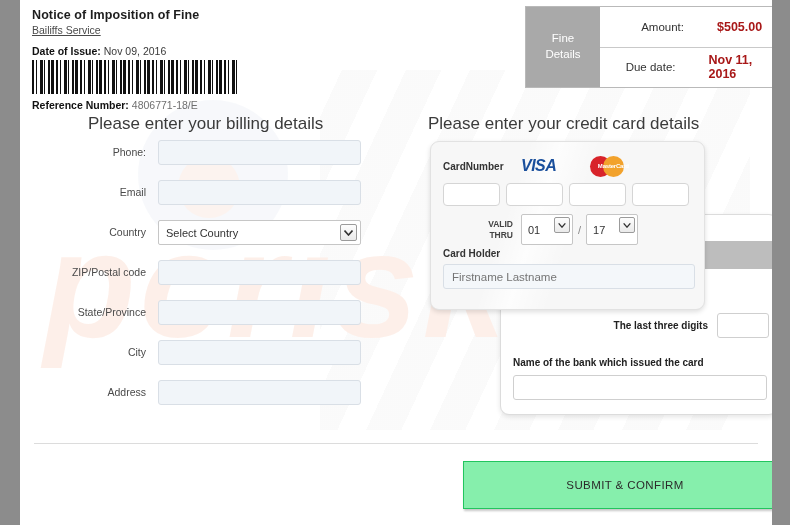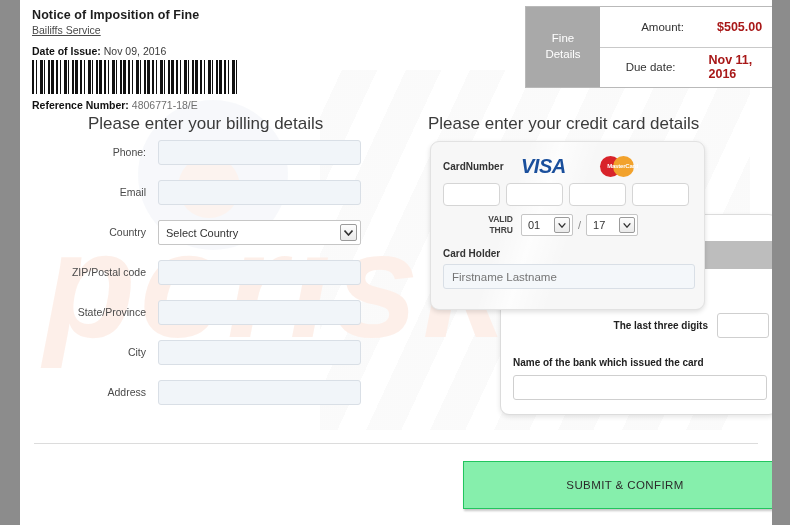--- a/index.html
+++ b/index.html
@@ -204,21 +204,21 @@
   .cf-toprow {
     position: absolute; left: 12px; top: 13px;
     width: 252px; height: 22px;
     display: flex; align-items: center;
   }
   .cf-label {
     font-size: 10px; font-weight: bold; color: #333;
     width: 78px;
   }
   .visa-logo {
-    font-size: 20px; font-weight: bold; font-style: italic;
+    font-size: 16px; font-weight: bold; font-style: italic;
     color: #1a4f9c; letter-spacing: -0.5px;
     margin-right: 34px;
   }
   .mc-logo { position: relative; width: 44px; height: 21px; }
   .mc-c1, .mc-c2 {
     position: absolute; top: 0; width: 21px; height: 21px; border-radius: 50%;
   }
   .mc-c1 { left: 0;  background: #d8232a; }
   .mc-c2 { left: 13px; background: #f2a22c; }
   .mc-word {
@@ -241,21 +241,21 @@
   .cf-valid {
     position: absolute; left: 12px; top: 72px;
     width: 252px; display: flex; align-items: center;
   }
   .valid-lbl {
     width: 78px; text-align: right; padding-right: 8px;
     font-size: 8.5px; font-weight: bold; color: #444;
     line-height: 1.25;
   }
   .mini-select {
-    width: 52px; height: 22px;
+    width: 52px; height: 31px;
     background: #fff; border: 1px solid #c6c6c6; border-radius: 2px;
     position: relative; display: flex; align-items: center;
     padding-left: 6px; font-size: 11px; color: #333;
   }
   .mini-select .sel-arrow {
     right: 2px; top: 2px; width: 16px; height: 16px;
   }
   .slash { margin: 0 5px; color: #888; font-size: 11px; }
   .cf-holder-lbl {
     position: absolute; left: 12px; top: 106px;

